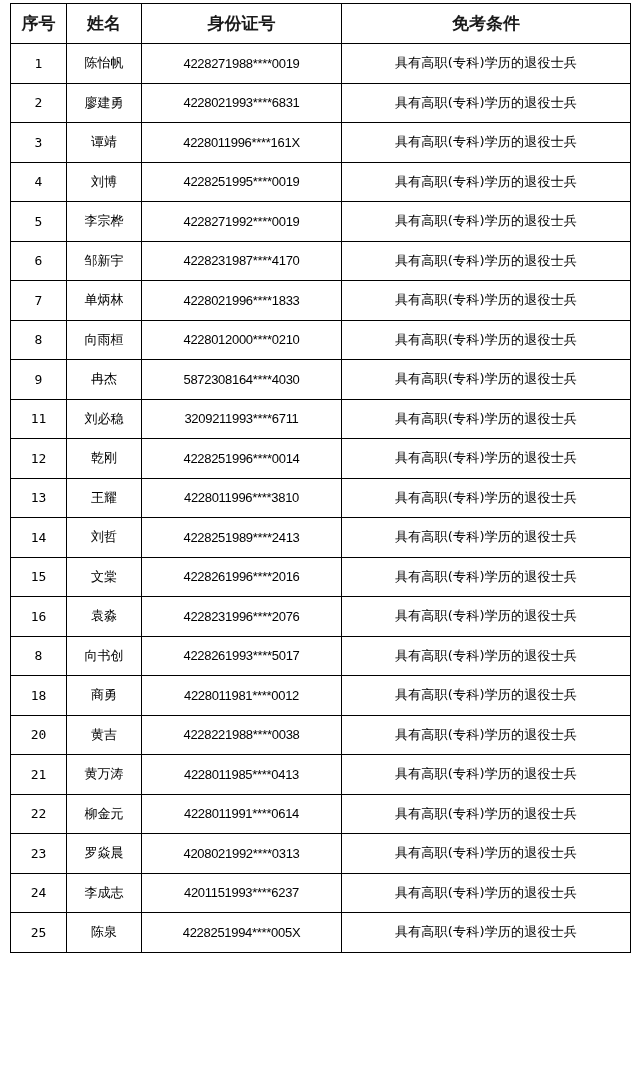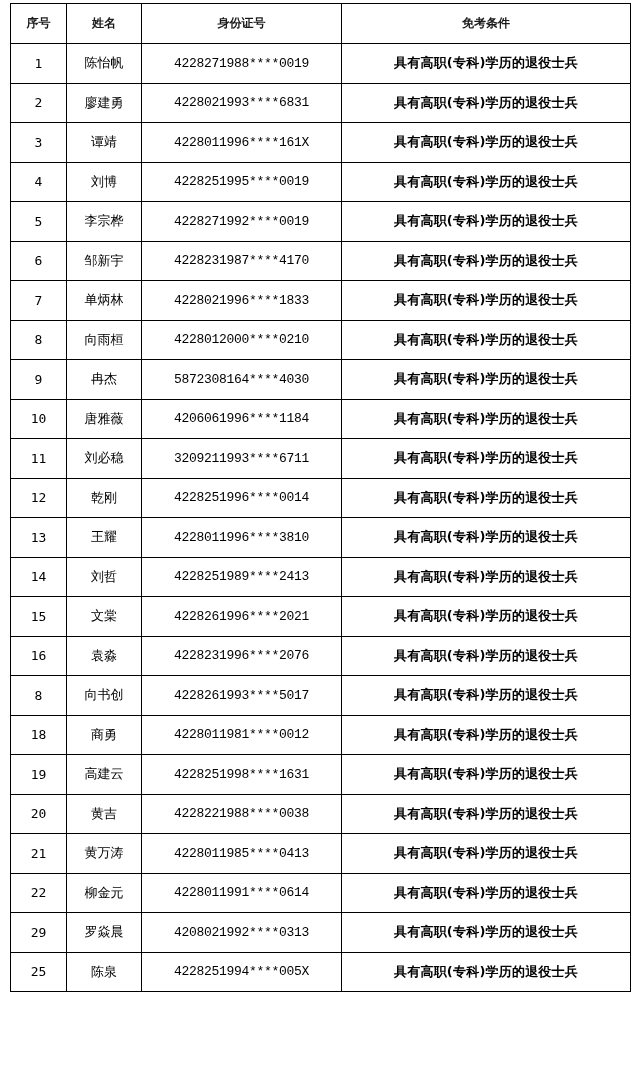--- a/index.html
+++ b/index.html
@@ -30,40 +30,39 @@
   table.roster th, table.roster td {
     border: 1.5px solid #000;
     text-align: center;
     vertical-align: middle;
     padding: 0;
     white-space: nowrap;
     overflow: hidden;
   }
   table.roster th {
     height: 39px;
-    font-size: 12px;
+    font-size: 17px;
     font-weight: bold;
     color: #1a1a1a;
   }
   table.roster td {
     height: 38.5px;
     font-size: 13px;
   }
   td.id-cell {
-    font-family: Liberation Mono, monospace;
+    font-family: Liberation Sans, sans-serif;
     font-size: 12.5px;
     letter-spacing: -0.3px;
   }
   td.name-cell {
     font-size: 14px;
   }
   td.cond-cell {
     font-size: 14px;
     letter-spacing: 0.2px;
-    font-weight: bold;
   }
   td.no-cell {
     font-family: "DejaVu Sans Mono", "Liberation Mono", monospace;
     font-size: 13px;
   }
 </style>
 </head>
 <body>
 
 <table class="roster">
@@ -130,26 +129,20 @@
         <td class="id-cell">4228012000****0210</td>
         <td class="cond-cell">具有高职(专科)学历的退役士兵</td>
       </tr>
       <tr>
         <td class="no-cell">9</td>
         <td class="name-cell">冉杰</td>
         <td class="id-cell">5872308164****4030</td>
         <td class="cond-cell">具有高职(专科)学历的退役士兵</td>
       </tr>
       <tr>
-        <td class="no-cell">10</td>
-        <td class="name-cell">唐雅薇</td>
-        <td class="id-cell">4206061996****1184</td>
-        <td class="cond-cell">具有高职(专科)学历的退役士兵</td>
-      </tr>
-      <tr>
         <td class="no-cell">11</td>
         <td class="name-cell">刘必稳</td>
         <td class="id-cell">3209211993****6711</td>
         <td class="cond-cell">具有高职(专科)学历的退役士兵</td>
       </tr>
       <tr>
         <td class="no-cell">12</td>
         <td class="name-cell">乾刚</td>
         <td class="id-cell">4228251996****0014</td>
         <td class="cond-cell">具有高职(专科)学历的退役士兵</td>
@@ -162,21 +155,21 @@
       </tr>
       <tr>
         <td class="no-cell">14</td>
         <td class="name-cell">刘哲</td>
         <td class="id-cell">4228251989****2413</td>
         <td class="cond-cell">具有高职(专科)学历的退役士兵</td>
       </tr>
       <tr>
         <td class="no-cell">15</td>
         <td class="name-cell">文棠</td>
-        <td class="id-cell">4228261996****2021</td>
+        <td class="id-cell">4228261996****2016</td>
         <td class="cond-cell">具有高职(专科)学历的退役士兵</td>
       </tr>
       <tr>
         <td class="no-cell">16</td>
         <td class="name-cell">袁淼</td>
         <td class="id-cell">4228231996****2076</td>
         <td class="cond-cell">具有高职(专科)学历的退役士兵</td>
       </tr>
       <tr>
         <td class="no-cell">8</td>
@@ -184,47 +177,47 @@
         <td class="id-cell">4228261993****5017</td>
         <td class="cond-cell">具有高职(专科)学历的退役士兵</td>
       </tr>
       <tr>
         <td class="no-cell">18</td>
         <td class="name-cell">商勇</td>
         <td class="id-cell">4228011981****0012</td>
         <td class="cond-cell">具有高职(专科)学历的退役士兵</td>
       </tr>
       <tr>
-        <td class="no-cell">19</td>
-        <td class="name-cell">高建云</td>
-        <td class="id-cell">4228251998****1631</td>
-        <td class="cond-cell">具有高职(专科)学历的退役士兵</td>
-      </tr>
-      <tr>
         <td class="no-cell">20</td>
         <td class="name-cell">黄吉</td>
         <td class="id-cell">4228221988****0038</td>
         <td class="cond-cell">具有高职(专科)学历的退役士兵</td>
       </tr>
       <tr>
         <td class="no-cell">21</td>
         <td class="name-cell">黄万涛</td>
         <td class="id-cell">4228011985****0413</td>
         <td class="cond-cell">具有高职(专科)学历的退役士兵</td>
       </tr>
       <tr>
         <td class="no-cell">22</td>
         <td class="name-cell">柳金元</td>
         <td class="id-cell">4228011991****0614</td>
         <td class="cond-cell">具有高职(专科)学历的退役士兵</td>
       </tr>
       <tr>
-        <td class="no-cell">29</td>
+        <td class="no-cell">23</td>
         <td class="name-cell">罗焱晨</td>
         <td class="id-cell">4208021992****0313</td>
+        <td class="cond-cell">具有高职(专科)学历的退役士兵</td>
+      </tr>
+      <tr>
+        <td class="no-cell">24</td>
+        <td class="name-cell">李成志</td>
+        <td class="id-cell">4201151993****6237</td>
         <td class="cond-cell">具有高职(专科)学历的退役士兵</td>
       </tr>
       <tr>
         <td class="no-cell">25</td>
         <td class="name-cell">陈泉</td>
         <td class="id-cell">4228251994****005X</td>
         <td class="cond-cell">具有高职(专科)学历的退役士兵</td>
       </tr>
     </tbody>
 </table>

